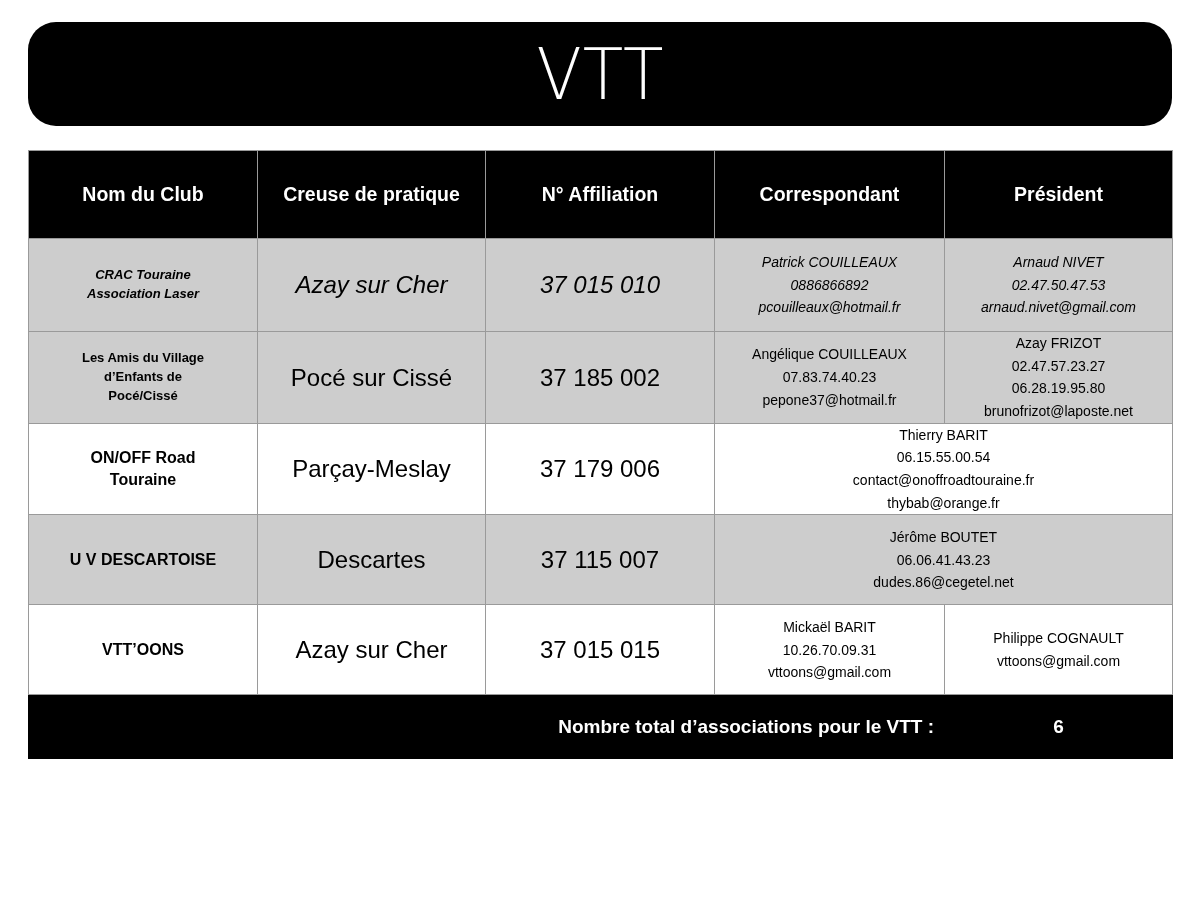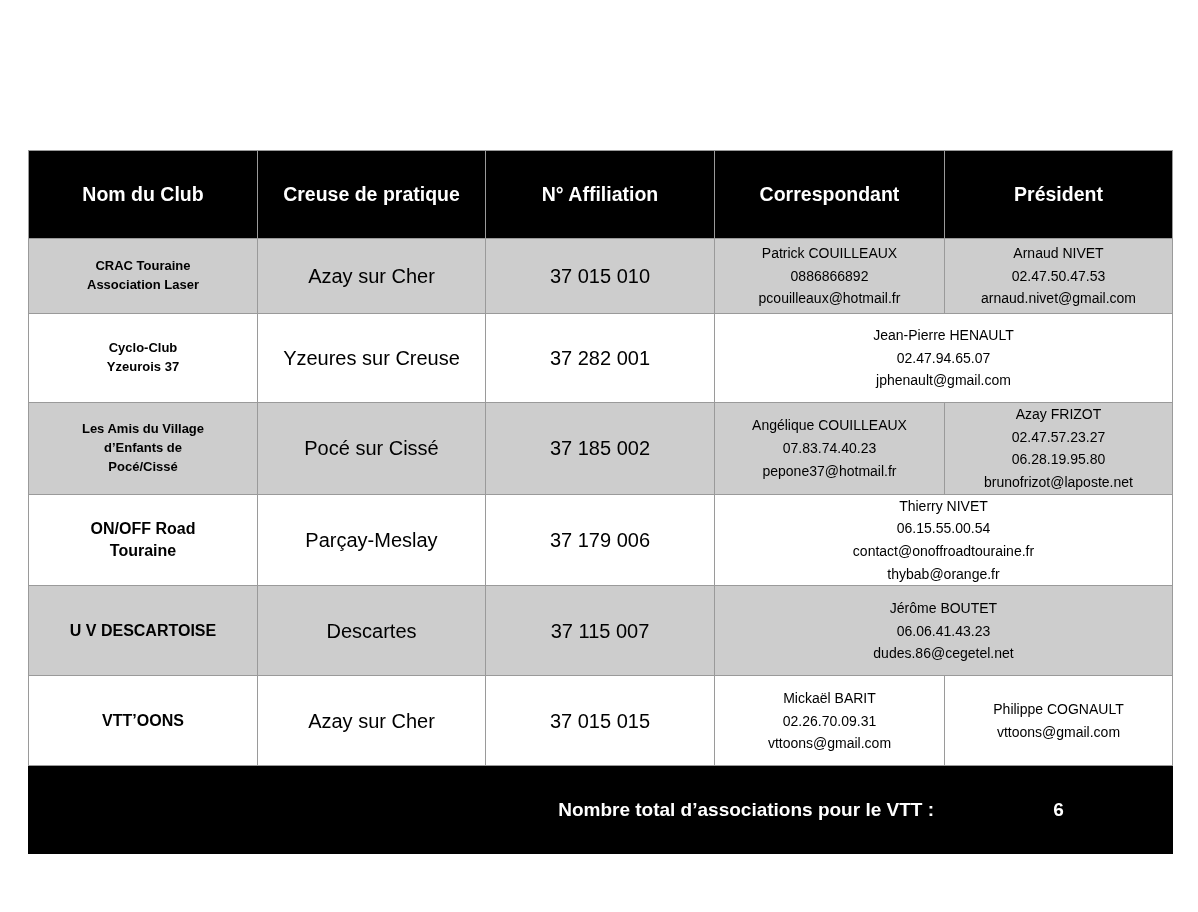--- a/index.html
+++ b/index.html
@@ -94,43 +94,43 @@
     font-weight: bold;
     font-size: 13px;
     line-height: 1.45;
   }
   td.cell-name.big {
     font-size: 16px;
     line-height: 1.35;
   }
   td.cell-place, td.cell-aff {
     text-align: center;
-    font-size: 20px;
+    font-size: 24px;
     font-weight: normal;
     line-height: 1.3;
   }
   td.cell-contact {
     text-align: center;
     font-size: 14px;
     line-height: 1.62;
     font-weight: normal;
   }
 
   .ln { display: block; white-space: nowrap; }
 
   
-  tr.r1 { height: 75px; }
+  tr.r1 { height: 93px; font-style: italic; }
   tr.r2 { height: 89px; }
   tr.r3 { height: 90px; }
   tr.r4 { height: 90px; }
   tr.r5 { height: 90px; }
   tr.r6 { height: 90px; }
 
   
-  tr.footer-row { height: 88px; }
+  tr.footer-row { height: 64px; }
   tr.footer-row td {
     background: #000000;
     color: #ffffff;
     border-color: #000000;
   }
   td.footer-label {
     text-align: right;
     font-size: 19px;
     font-weight: bold;
     padding-right: 10px;
@@ -140,20 +140,23 @@
     text-align: center;
     font-size: 19px;
     font-weight: bold;
   }
 </style>
 </head>
 <body>
 
 <div class="page">
 
+  <div class="title-banner">
+    <div class="title-text">VTT</div>
+  </div>
 
   <table class="club-table">
     <colgroup>
       <col class="col-name">
       <col class="col-place">
       <col class="col-aff">
       <col class="col-corr">
       <col class="col-pres">
     </colgroup>
     <thead>
@@ -177,33 +180,20 @@
             <span class="ln">Patrick COUILLEAUX</span>
             <span class="ln">0886866892</span>
             <span class="ln">pcouilleaux@hotmail.fr</span>
           </td>
           <td class="cell-contact">
             <span class="ln">Arnaud NIVET</span>
             <span class="ln">02.47.50.47.53</span>
             <span class="ln">arnaud.nivet@gmail.com</span>
           </td>
         </tr>
-        <tr class="r2 row-plain">
-          <td class="cell-name">
-            <span class="ln">Cyclo-Club</span>
-            <span class="ln">Yzeurois 37</span>
-          </td>
-          <td class="cell-place">Yzeures sur Creuse</td>
-          <td class="cell-aff">37 282 001</td>
-          <td class="cell-contact" colspan="2">
-            <span class="ln">Jean-Pierre HENAULT</span>
-            <span class="ln">02.47.94.65.07</span>
-            <span class="ln">jphenault@gmail.com</span>
-          </td>
-        </tr>
         <tr class="r3 row-shaded">
           <td class="cell-name">
             <span class="ln">Les Amis du Village</span>
             <span class="ln">d’Enfants de</span>
             <span class="ln">Pocé/Cissé</span>
           </td>
           <td class="cell-place">Pocé sur Cissé</td>
           <td class="cell-aff">37 185 002</td>
           <td class="cell-contact">
             <span class="ln">Angélique COUILLEAUX</span>
@@ -218,21 +208,21 @@
           </td>
         </tr>
         <tr class="r4 row-plain">
           <td class="cell-name big">
             <span class="ln">ON/OFF Road</span>
             <span class="ln">Touraine</span>
           </td>
           <td class="cell-place">Parçay-Meslay</td>
           <td class="cell-aff">37 179 006</td>
           <td class="cell-contact" colspan="2">
-            <span class="ln">Thierry NIVET</span>
+            <span class="ln">Thierry BARIT</span>
             <span class="ln">06.15.55.00.54</span>
             <span class="ln">contact@onoffroadtouraine.fr</span>
             <span class="ln">thybab@orange.fr</span>
           </td>
         </tr>
         <tr class="r5 row-shaded">
           <td class="cell-name big">
             <span class="ln">U V DESCARTOISE</span>
           </td>
           <td class="cell-place">Descartes</td>
@@ -244,21 +234,21 @@
           </td>
         </tr>
         <tr class="r6 row-plain">
           <td class="cell-name big">
             <span class="ln">VTT’OONS</span>
           </td>
           <td class="cell-place">Azay sur Cher</td>
           <td class="cell-aff">37 015 015</td>
           <td class="cell-contact">
             <span class="ln">Mickaël BARIT</span>
-            <span class="ln">02.26.70.09.31</span>
+            <span class="ln">10.26.70.09.31</span>
             <span class="ln">vttoons@gmail.com</span>
           </td>
           <td class="cell-contact">
             <span class="ln">Philippe COGNAULT</span>
             <span class="ln">vttoons@gmail.com</span>
           </td>
         </tr>
       </tbody>
     <tfoot>
       <tr class="footer-row">

